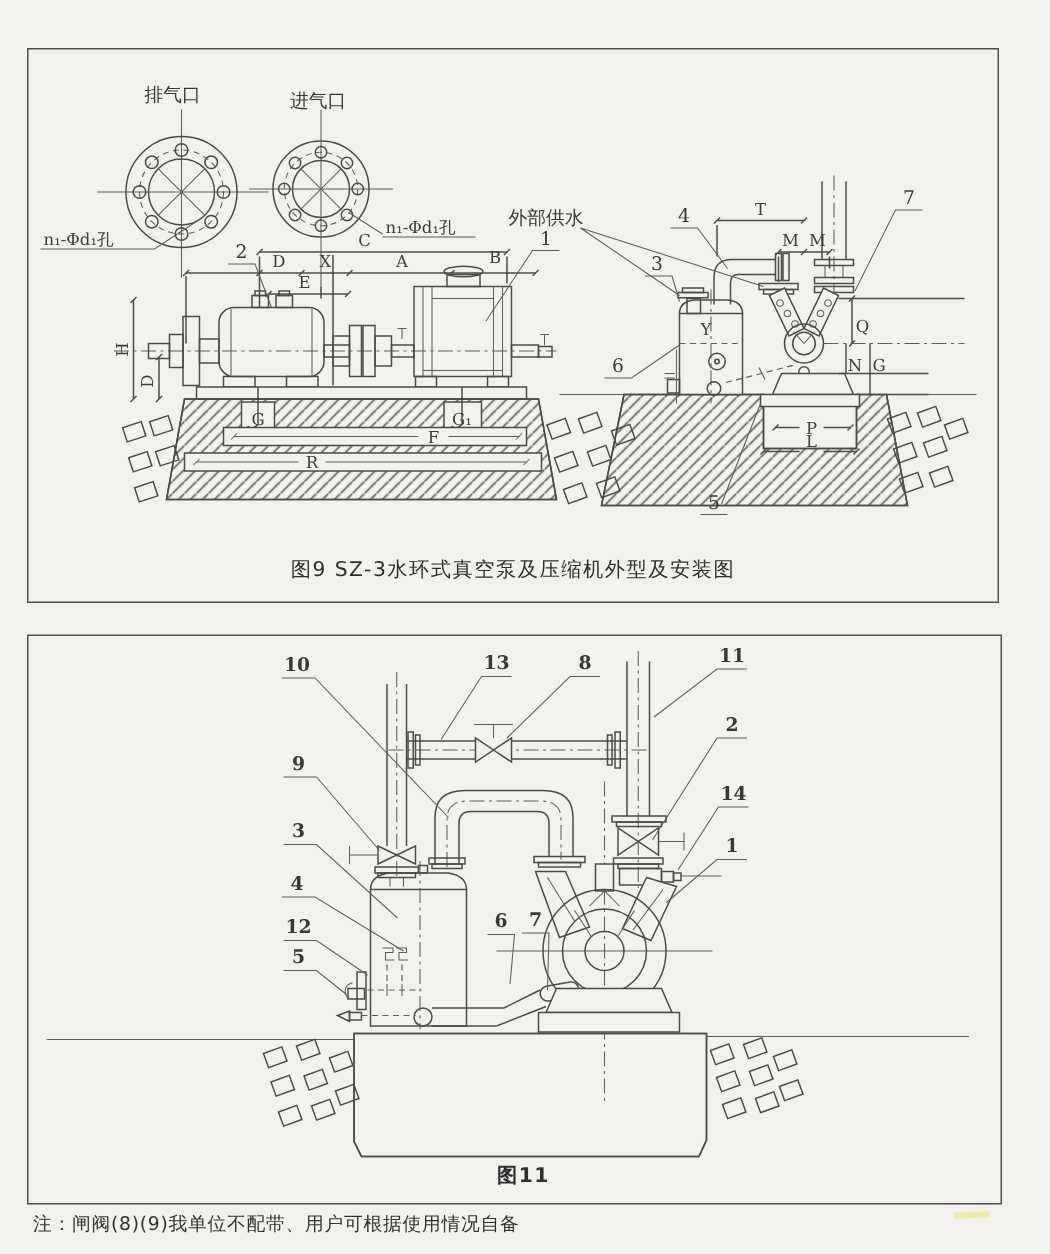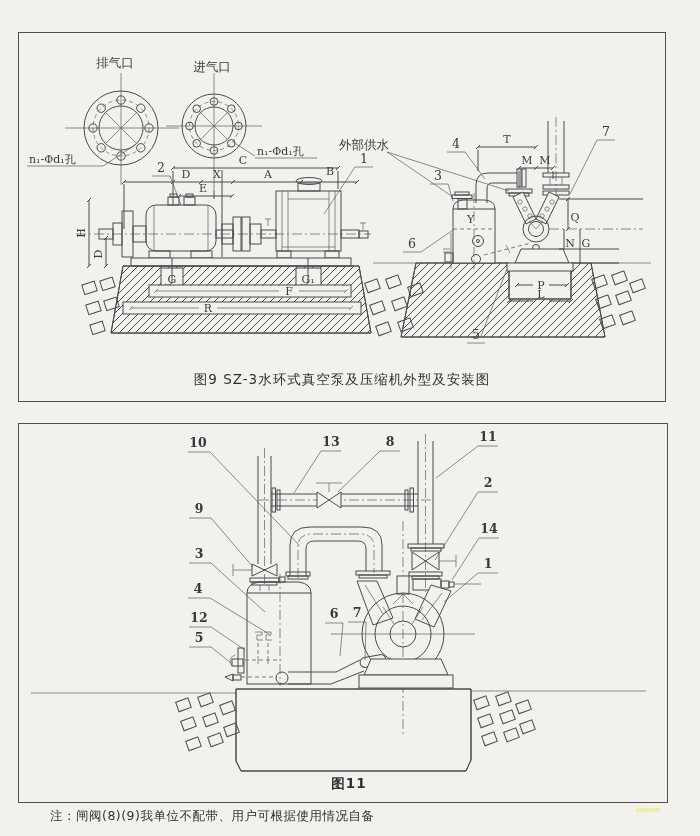--- a/index.html
+++ b/index.html
@@ -21,21 +21,21 @@
   .dsh{stroke:#5d5d5d;stroke-width:0.8;stroke-dasharray:4 3;}
   .paper{fill:#f2f1ed;}
   .hatchfill{fill:url(#hatch);}
   text{stroke:none;}
   .dim{font-family:"DejaVu Serif","Liberation Serif",serif;font-size:11px;fill:#3c3c3c;}
   .num{font-family:"DejaVu Serif","Liberation Serif",serif;font-size:12.5px;fill:#383838;}
   .cjk{font-family:"DejaVu Sans","Liberation Sans",sans-serif;fill:#383838;font-size:12.5px;}
   .cap{font-family:"DejaVu Sans","Liberation Sans",sans-serif;fill:#2f2f2f;font-size:13.5px;letter-spacing:1px;}
   #note{
     position:absolute;left:22px;top:808px;width:650px;
-    font-size:12.5px;color:#333;letter-spacing:0.5px;margin-left:28px;
+    font-size:12.5px;color:#333;letter-spacing:0.5px;
   }
   #smudge{
     position:absolute;left:636px;top:808px;width:24px;height:4px;
     background:#e9e96c;opacity:0.55;transform:rotate(-2deg);
   }
 </style>
 </head>
 <body>
 
 <div class="panel" id="panel9">

